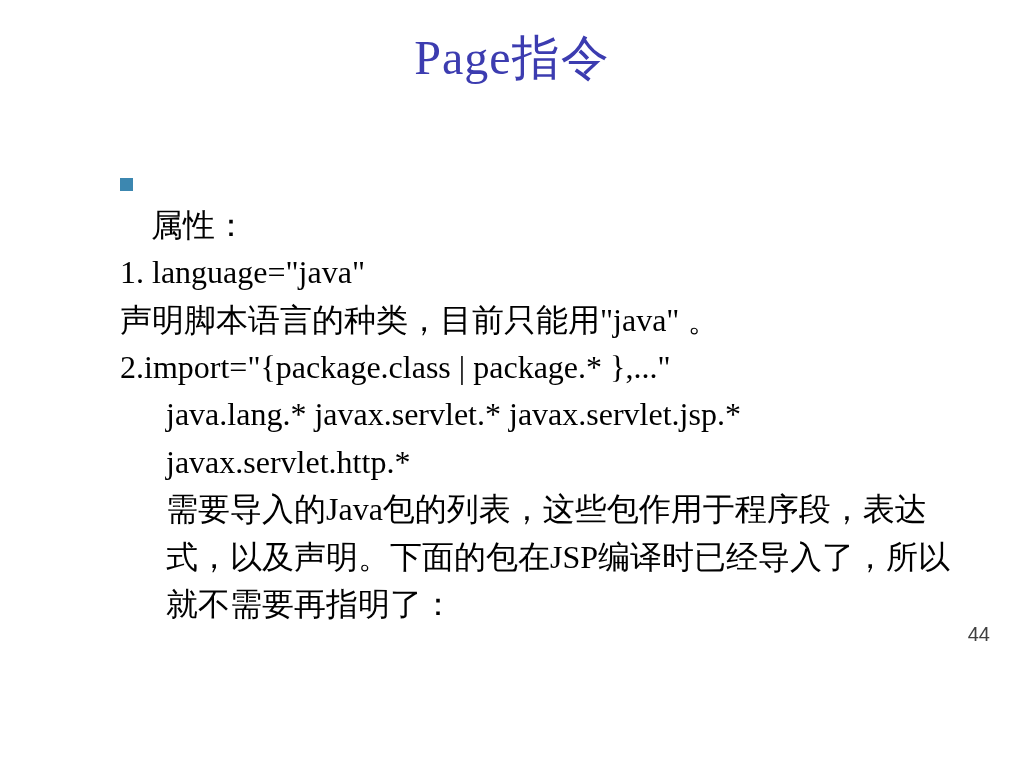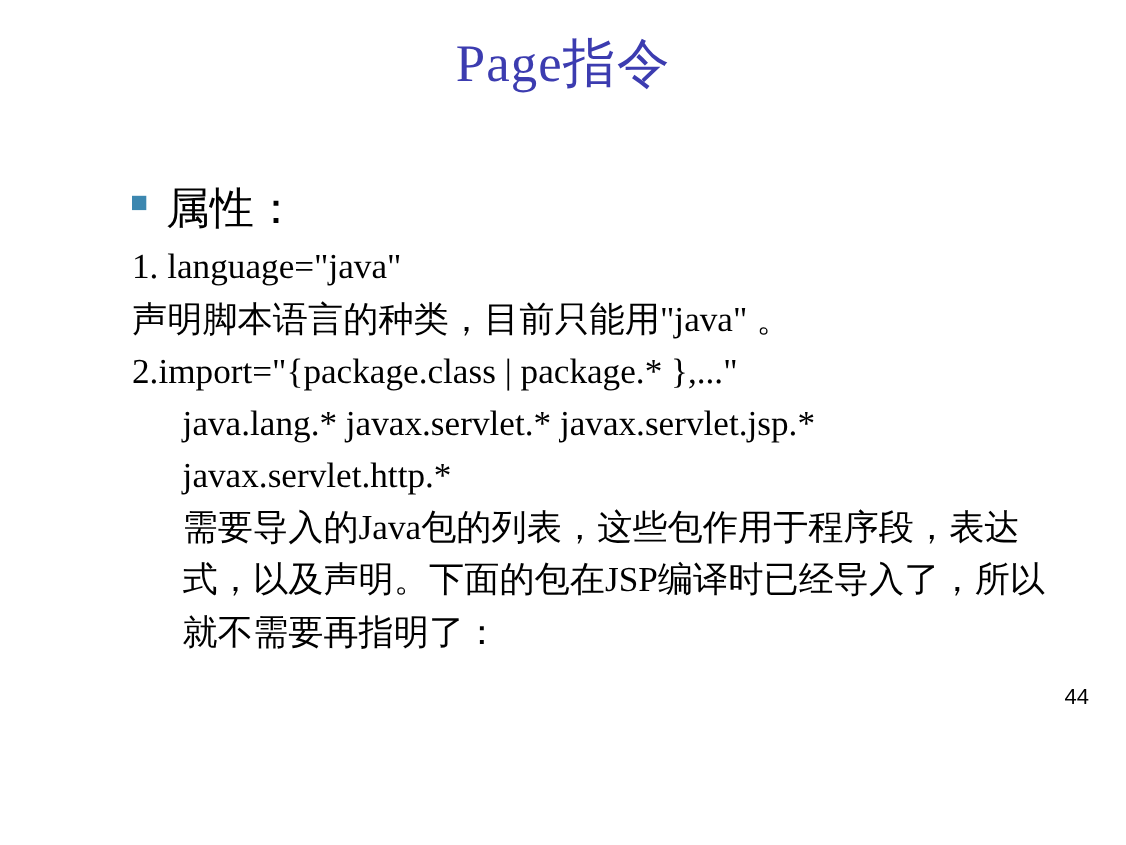--- a/index.html
+++ b/index.html
@@ -40,36 +40,37 @@
   }
   .bullet {
     width: 13px;
     height: 13px;
     background: #3c87b0;
     margin-top: 18px;
     margin-right: 18px;
     flex: 0 0 13px;
   }
   .bullet-label {
-    font-size: 40px;
+    font-size: 32px;
+    margin-top: 42px;
   }
   .line {
     margin: 0;
     padding: 0;
   }
   .indent {
     padding-left: 46px;
   }
   .page-number {
     position: absolute;
     right: 34px;
     bottom: 18px;
     font-size: 20px;
     font-family: Arial, sans-serif;
-    color: #000000;
+    color: #404040;
   }
 </style>
 </head>
 <body>
 
 <div class="slide">
 
   <div class="title">Page指令</div>
 
   <div class="content">

